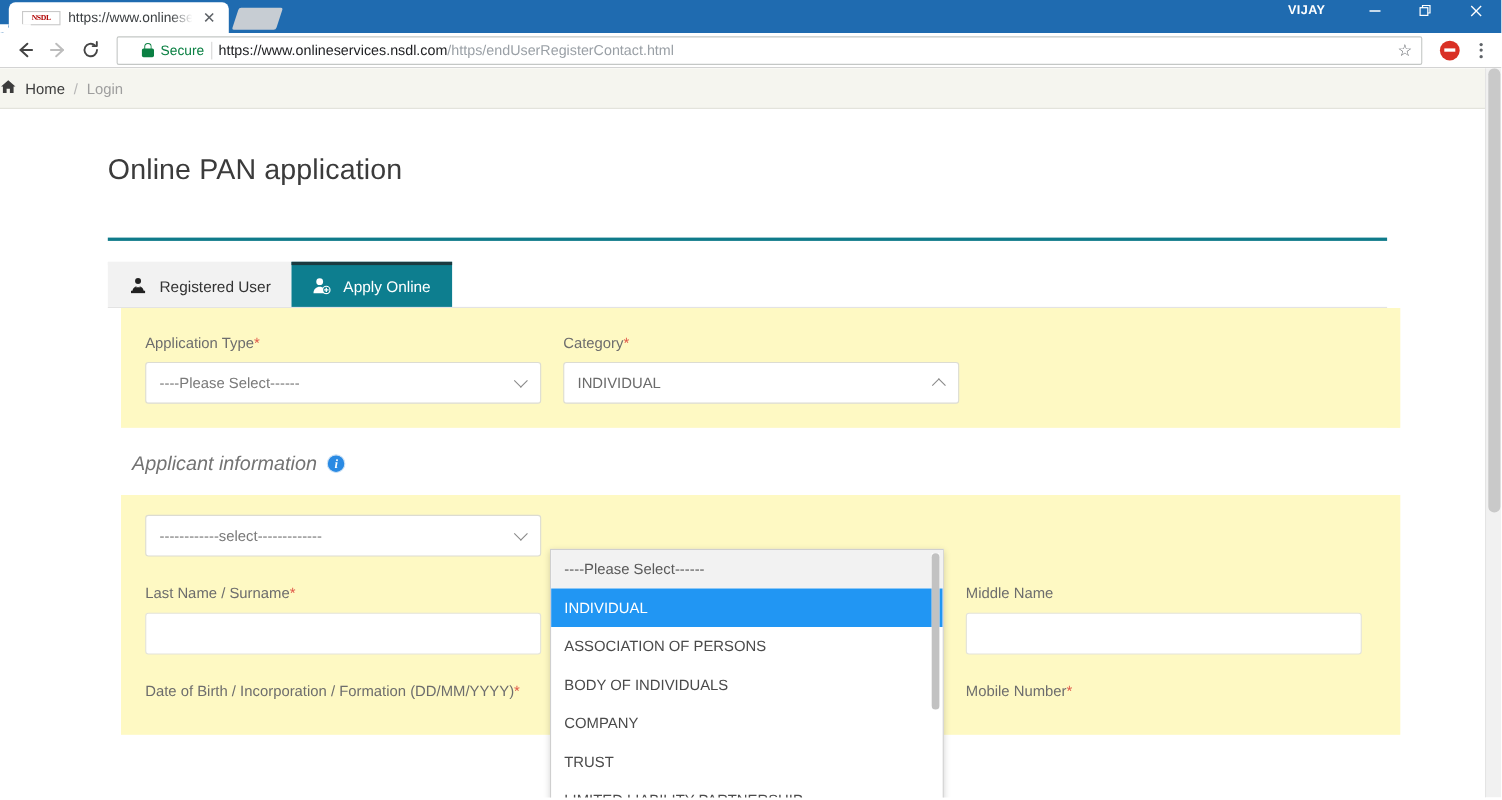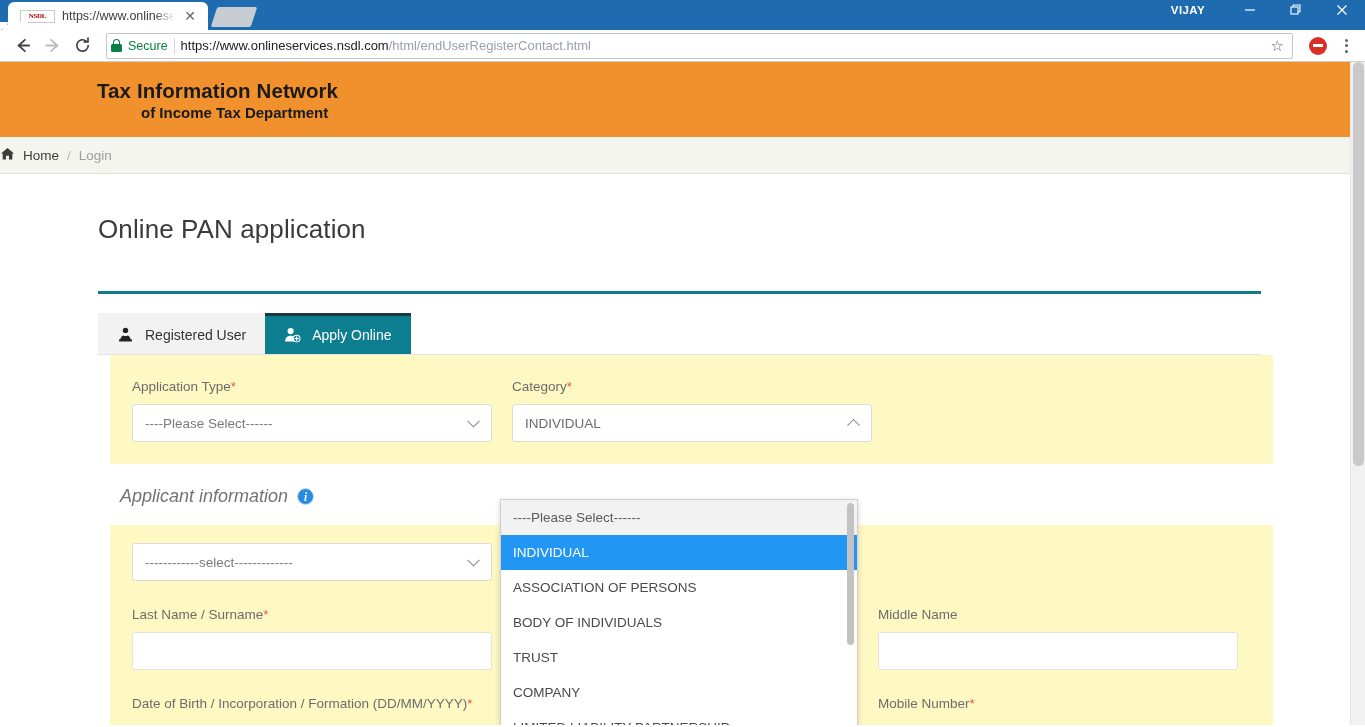--- a/index.html
+++ b/index.html
@@ -104,21 +104,21 @@
   .navbtn.disabled { color: #b9b9b9; }
   .omnibox {
     flex: 1;
     height: 26px;
     margin: 0 6px 0 8px;
     background: #fff;
     border: 1px solid #c4c7c5;
     border-radius: 2px;
     display: flex;
     align-items: center;
-    padding: 0 2px;
+    padding: 0 20px;
     gap: 6px;
     position: relative;
   }
   .lock { width: 11px; height: 13px; position: relative; flex: 0 0 auto; margin-left: 2px;}
   .lock .body { position: absolute; bottom: 0; width: 11px; height: 8px; background: #0b8043; border-radius: 1.5px; }
   .lock .shackle { position: absolute; top: 0; left: 2.2px; width: 6.6px; height: 7px; border: 1.7px solid #0b8043; border-bottom: none; border-radius: 4px 4px 0 0; }
   .secure-text { color: #0b8043; font-size: 12.5px; }
   .vsep { width: 1px; height: 16px; background: #d6d6d6; }
   .url { font-size: 13px; color: #9aa0a6; white-space: nowrap; }
   .url b { color: #202124; font-weight: 400; }
@@ -381,41 +381,37 @@
       </svg>
   </div>
 
   <div class="omnibox">
     <div class="lock">
       <div class="shackle"></div>
         <div class="body"></div>
     </div>
     <span class="secure-text">Secure</span>
     <span class="vsep"></span>
-    <span class="url"><b>https://www.onlineservices.nsdl.com</b><span>/html/endUserRegisterContact.html</span></span>
+    <span class="url"><b>https://www.onlineservices.nsdl.com</b><span>/https/endUserRegisterContact.html</span></span>
     <span class="star">☆</span>
   </div>
 
   <div class="extn-stop">
       <i></i>
     </div>
   <div class="kebab">
       <span></span>
       <span></span>
       <span></span>
     </div>
 </div>
 
 <div class="viewport">
   <div class="page">
 
-    <div class="banner">
-      <div class="l1">Tax Information Network</div>
-      <div class="l2">of Income Tax Department</div>
-    </div>
 
     <div class="crumbbar">
       <span class="home-icon">
         <svg width="15" height="14" viewBox="0 0 16 15">
             <path d="M8 1 L15 7 L13.2 7 L13.2 13.5 L9.6 13.5 L9.6 9.4 L6.4 9.4 L6.4 13.5 L2.8 13.5 L2.8 7 L1 7 Z" fill="#3c3c3c"></path>
           </svg>
       </span>
       <span class="crumb">Home</span>
       <span class="crumb sep">/</span>
       <span class="crumb muted">Login</span>
@@ -518,22 +514,22 @@
         </div>
       </div>
     </div>
   </div>
 
   <div class="dd">
     <div class="dd-opt placeholder">----Please Select------</div>
     <div class="dd-opt selected">INDIVIDUAL</div>
     <div class="dd-opt">ASSOCIATION OF PERSONS</div>
     <div class="dd-opt">BODY OF INDIVIDUALS</div>
+    <div class="dd-opt">COMPANY</div>
     <div class="dd-opt">TRUST</div>
-    <div class="dd-opt">COMPANY</div>
     <div class="dd-opt">LIMITED LIABILITY PARTNERSHIP</div>
     <div class="dd-scroll"></div>
     <div class="dd-thumb"></div>
   </div>
 
   <div class="pagescroll">
     <div class="pagethumb"></div>
   </div>
 </div>
 

